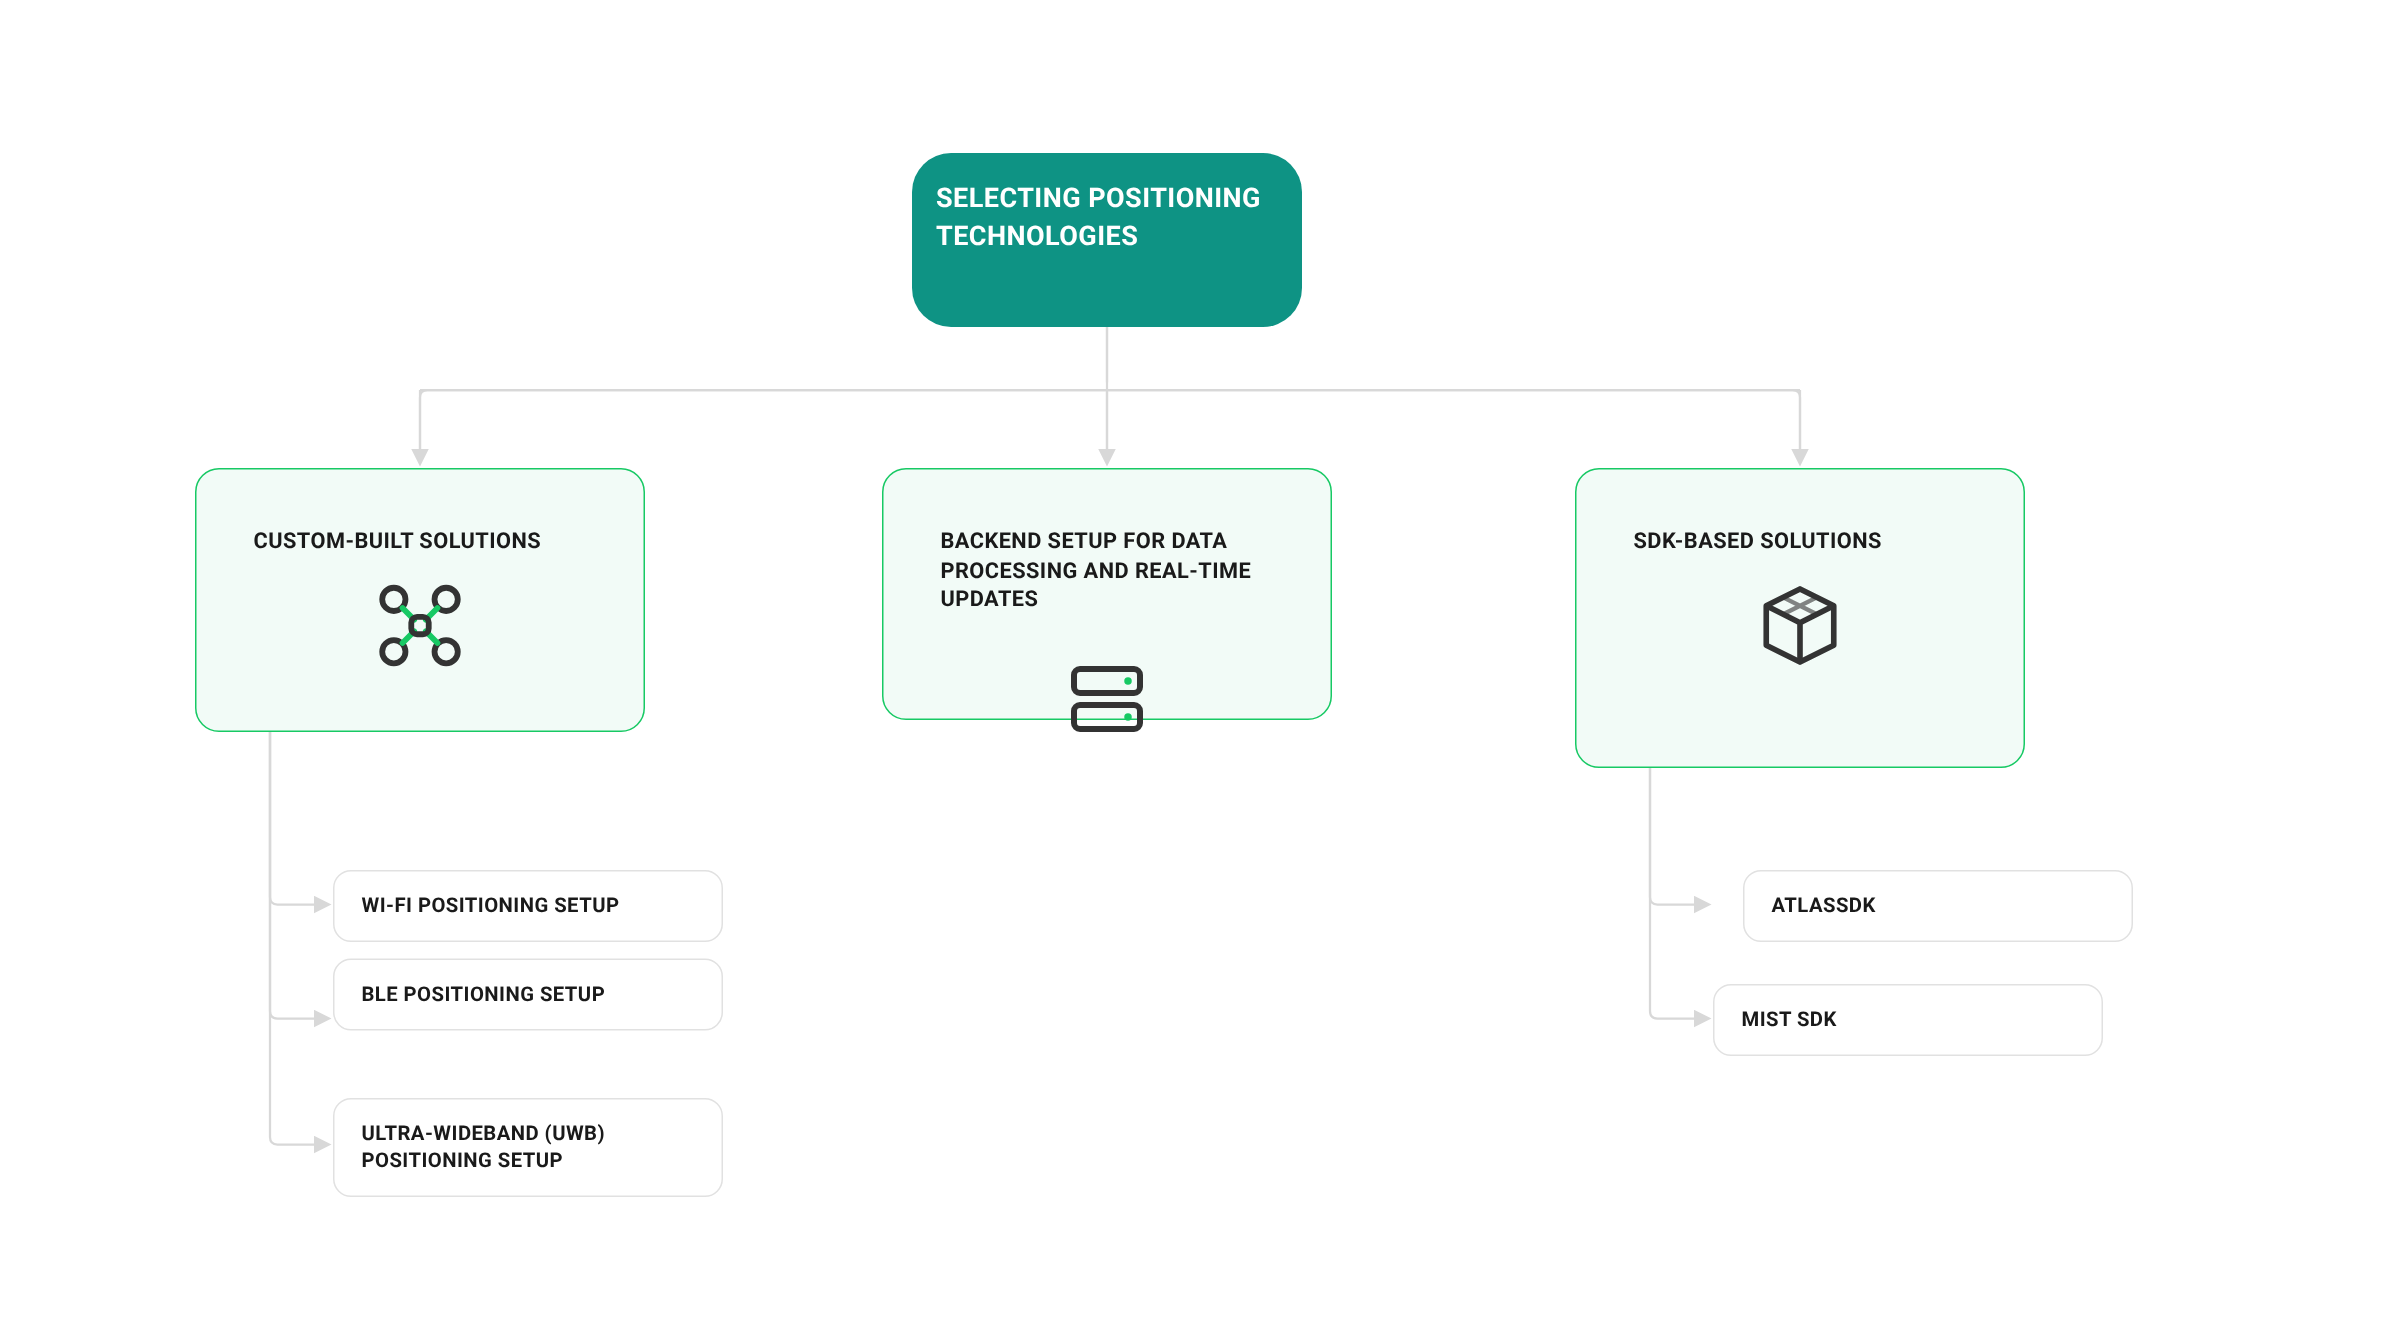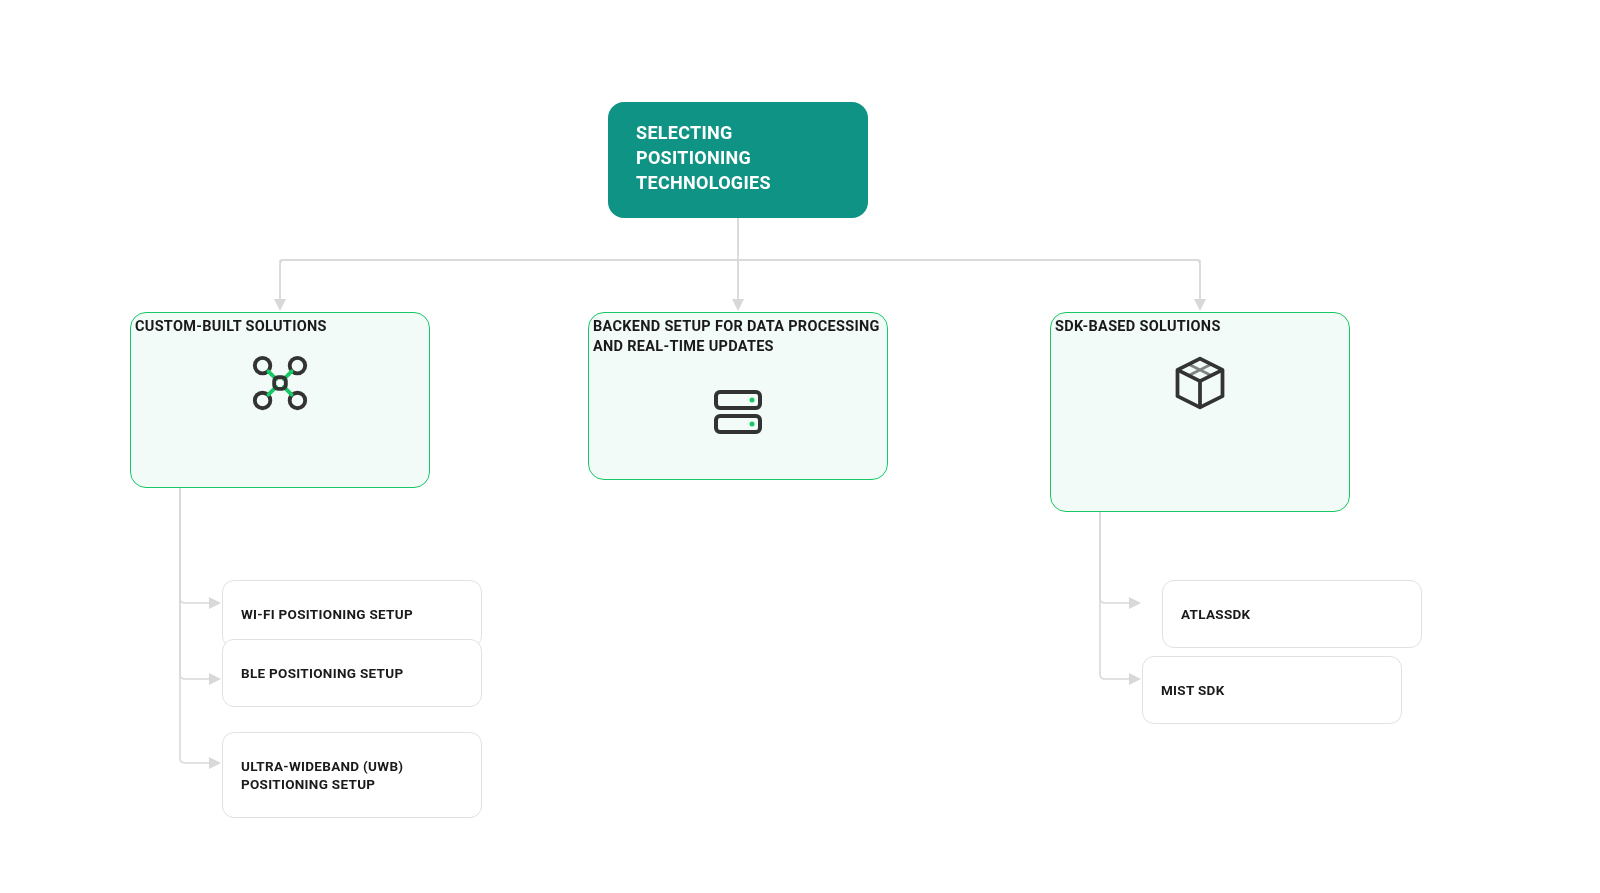--- a/index.html
+++ b/index.html
@@ -11,36 +11,36 @@
     position: relative;
     overflow: hidden;
   }
   .root-node {
     position: absolute;
     left: 608px;
     top: 102px;
     width: 260px;
     height: 116px;
     background: #0E9384;
-    border-radius: 16px;
-    padding: 18px 28px;
+    border-radius: 26px;
+    padding: 18px 16px;
     color: #fff;
     font-weight: 700;
     font-size: 18px;
     text-transform: uppercase;
     line-height: 1.4;
     letter-spacing: 0.3px;
   }
   .branch-card {
     position: absolute;
     width: 300px;
     border: 1.5px solid #17C964;
     background: #F2FBF7;
     border-radius: 16px;
-    padding: 4px;
+    padding: 38px;
   }
   .branch-card .title {
     font-size: 14.5px;
     font-weight: 700;
     text-transform: uppercase;
     letter-spacing: 0.3px;
     color: #1a1a1a;
     margin-bottom: 16px;
     line-height: 1.35;
   }
@@ -48,21 +48,21 @@
     display: flex;
     justify-content: center;
     align-items: center;
     height: 60px;
   }
   .child-item {
     position: absolute;
     width: 260px;
     border: 1.5px solid #e1e1e1;
     border-radius: 12px;
-    padding: 24px 18px;
+    padding: 14px 18px;
     font-size: 13.5px;
     font-weight: 700;
     text-transform: uppercase;
     letter-spacing: 0.3px;
     color: #1a1a1a;
     background: #fff;
     line-height: 1.35;
   }
   svg.connectors {
     position: absolute;

